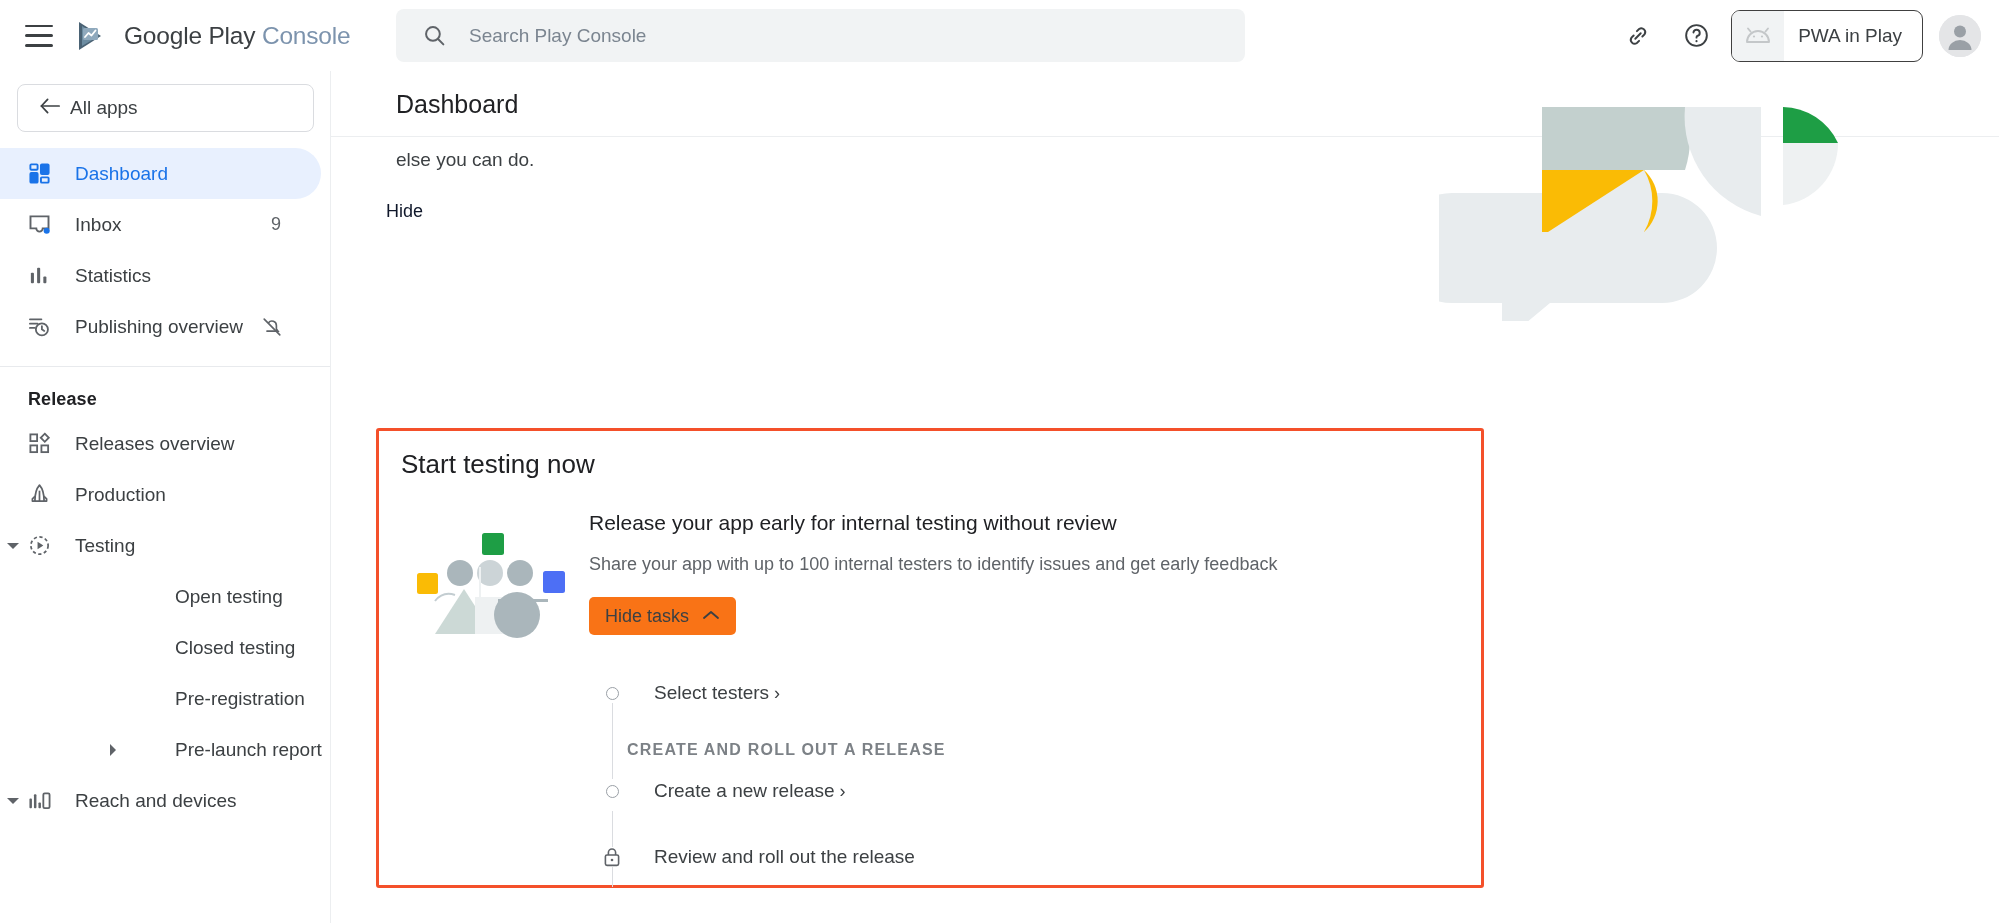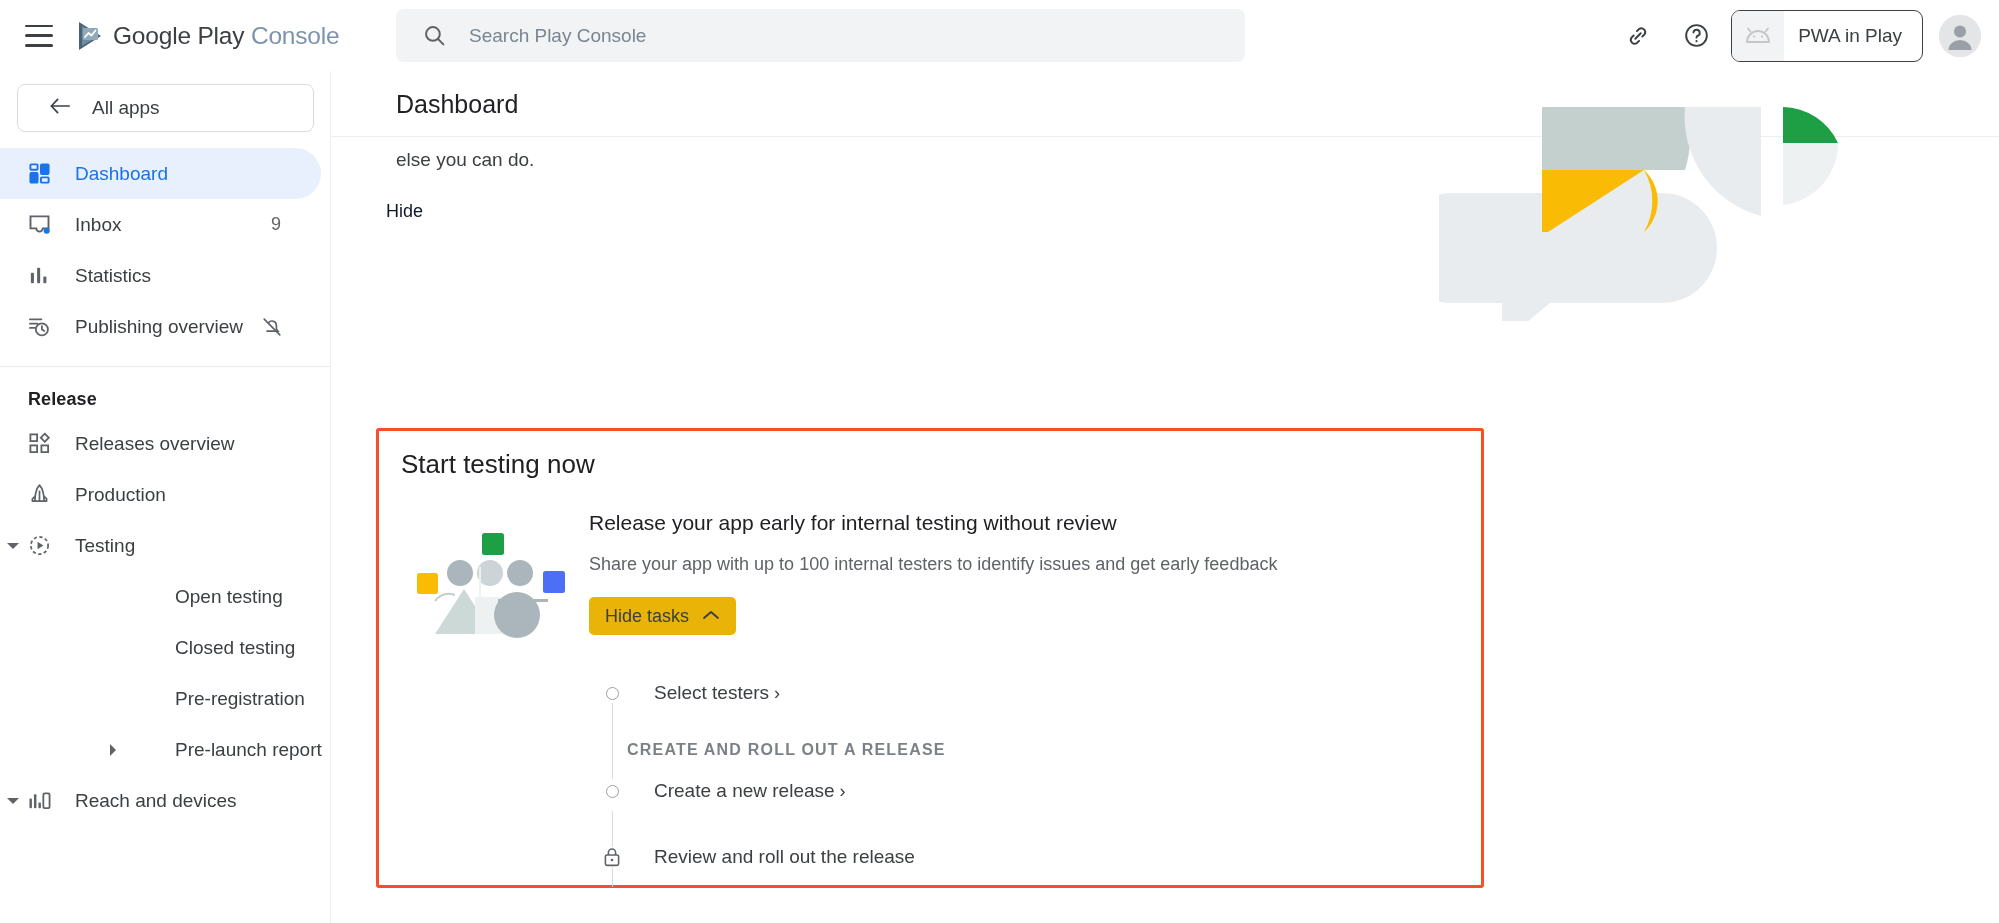--- a/index.html
+++ b/index.html
@@ -20,21 +20,21 @@
     z-index: 30;
   }
   .hamburger {
     width: 28px; height: 22px;
     margin-left: 25px; margin-right: 22px;
     display: flex; flex-direction: column; justify-content: space-between;
     cursor: pointer;
   }
   .hamburger span { display:block; height: 2.5px; width: 28px; background: #3c4043; border-radius: 2px; }
 
-  .brand { display: flex; align-items: center; }
+  .brand { display: flex; align-items: center; gap: 11px; }
   .brand-logo { width: 38px; height: 32px; }
   .brand-text { font-size: 24.5px; letter-spacing: -0.2px; white-space: nowrap; }
   .brand-text .g { color: #3c4043; font-weight: 400; }
   .brand-text .c { color: #7c93ad; font-weight: 400; }
 
   .search-wrap {
     position: absolute; left: 396px; top: 9px;
     width: 849px; height: 53px;
     background: #f1f3f4; border-radius: 8px;
     display: flex; align-items: center;
@@ -80,22 +80,22 @@
     position: absolute; top: 71px; left: 0;
     width: 331px; height: 852px;
     background: #ffffff;
     border-right: 1px solid #eceef0;
     z-index: 20;
     overflow: hidden;
   }
   .allapps {
     margin: 13px 16px 0 17px; height: 48px;
     border: 1px solid #dadce0; border-radius: 8px;
-    display: flex; align-items: center; gap: 20px;
-    padding-left: 31px; cursor: pointer;
+    display: flex; align-items: center; gap: 8px;
+    padding-left: 21px; cursor: pointer;
   }
   .allapps-label { font-size: 19px; color: #3c4043; }
 
   .nav-section { padding-top: 16px; }
   .nav-item {
     height: 51px; display: flex; align-items: center;
     padding-left: 28px; cursor: pointer; position: relative;
     border-radius: 0 26px 26px 0; margin-right: 9px;
   }
   .nav-item .ic { width: 26px; display:flex; align-items:center; justify-content:flex-start; flex-shrink:0; }
@@ -158,21 +158,21 @@
     position: absolute; left: 22px; top: 18px;
     font-size: 26px; font-weight: 500; color: #202124;
   }
   .card-illus { position: absolute; left: 34px; top: 100px; width: 160px; height: 110px; }
   .card-body { position: absolute; left: 210px; top: 80px; width: 860px; }
   .card-heading { font-size: 21px; font-weight: 500; color: #202124; }
   .card-sub { margin-top: 19px; font-size: 18px; color: #5f6368; }
 
   .hide-tasks-btn {
     margin-top: 22px; display: inline-flex; align-items: center; gap: 13px;
-    background: #eab308; border-radius: 5px; height: 38px;
+    background: #f97316; border-radius: 5px; height: 38px;
     padding: 0 16px; cursor: pointer;
   }
   .hide-tasks-btn .t { font-size: 18px; color: #3c4043; }
 
   .tasks { position: absolute; left: 210px; top: 240px; width: 800px; }
   .task-row { position: relative; display: flex; align-items: center; height: 44px; }
   .task-marker {
     position: absolute; left: 13px; width: 20px; height: 20px;
     display: flex; align-items: center; justify-content: center; background:#fff; z-index:2;
   }

